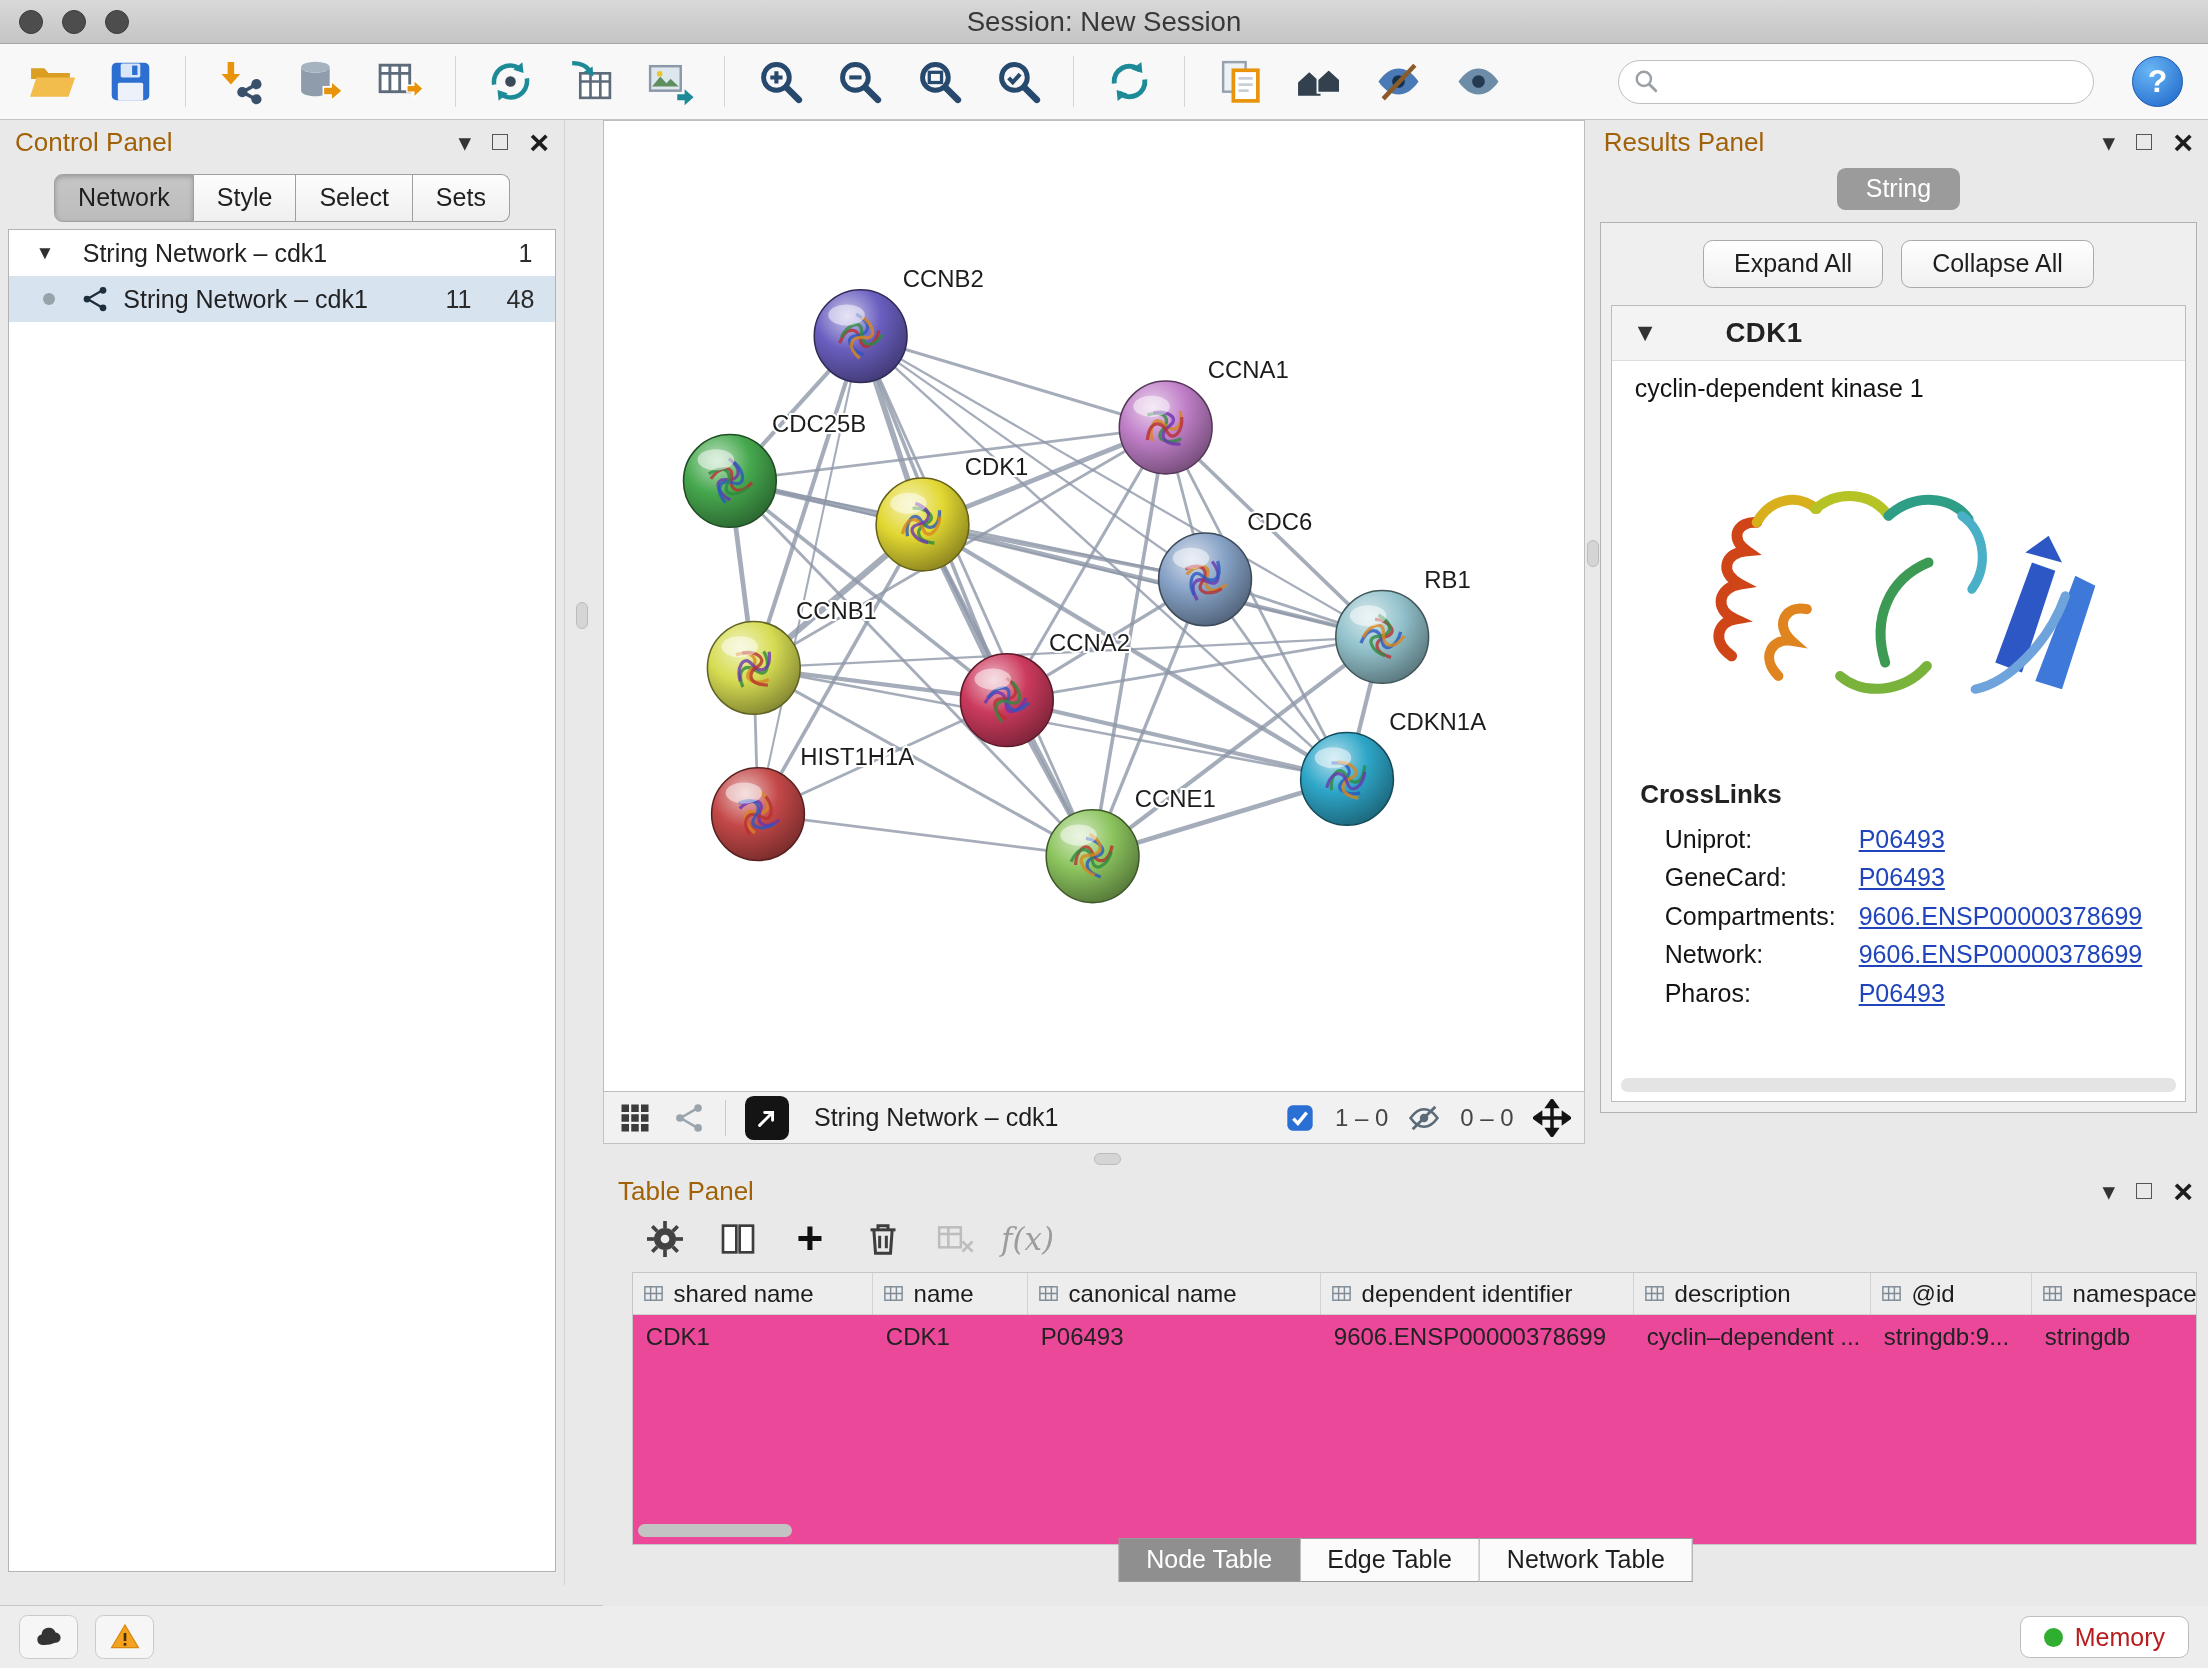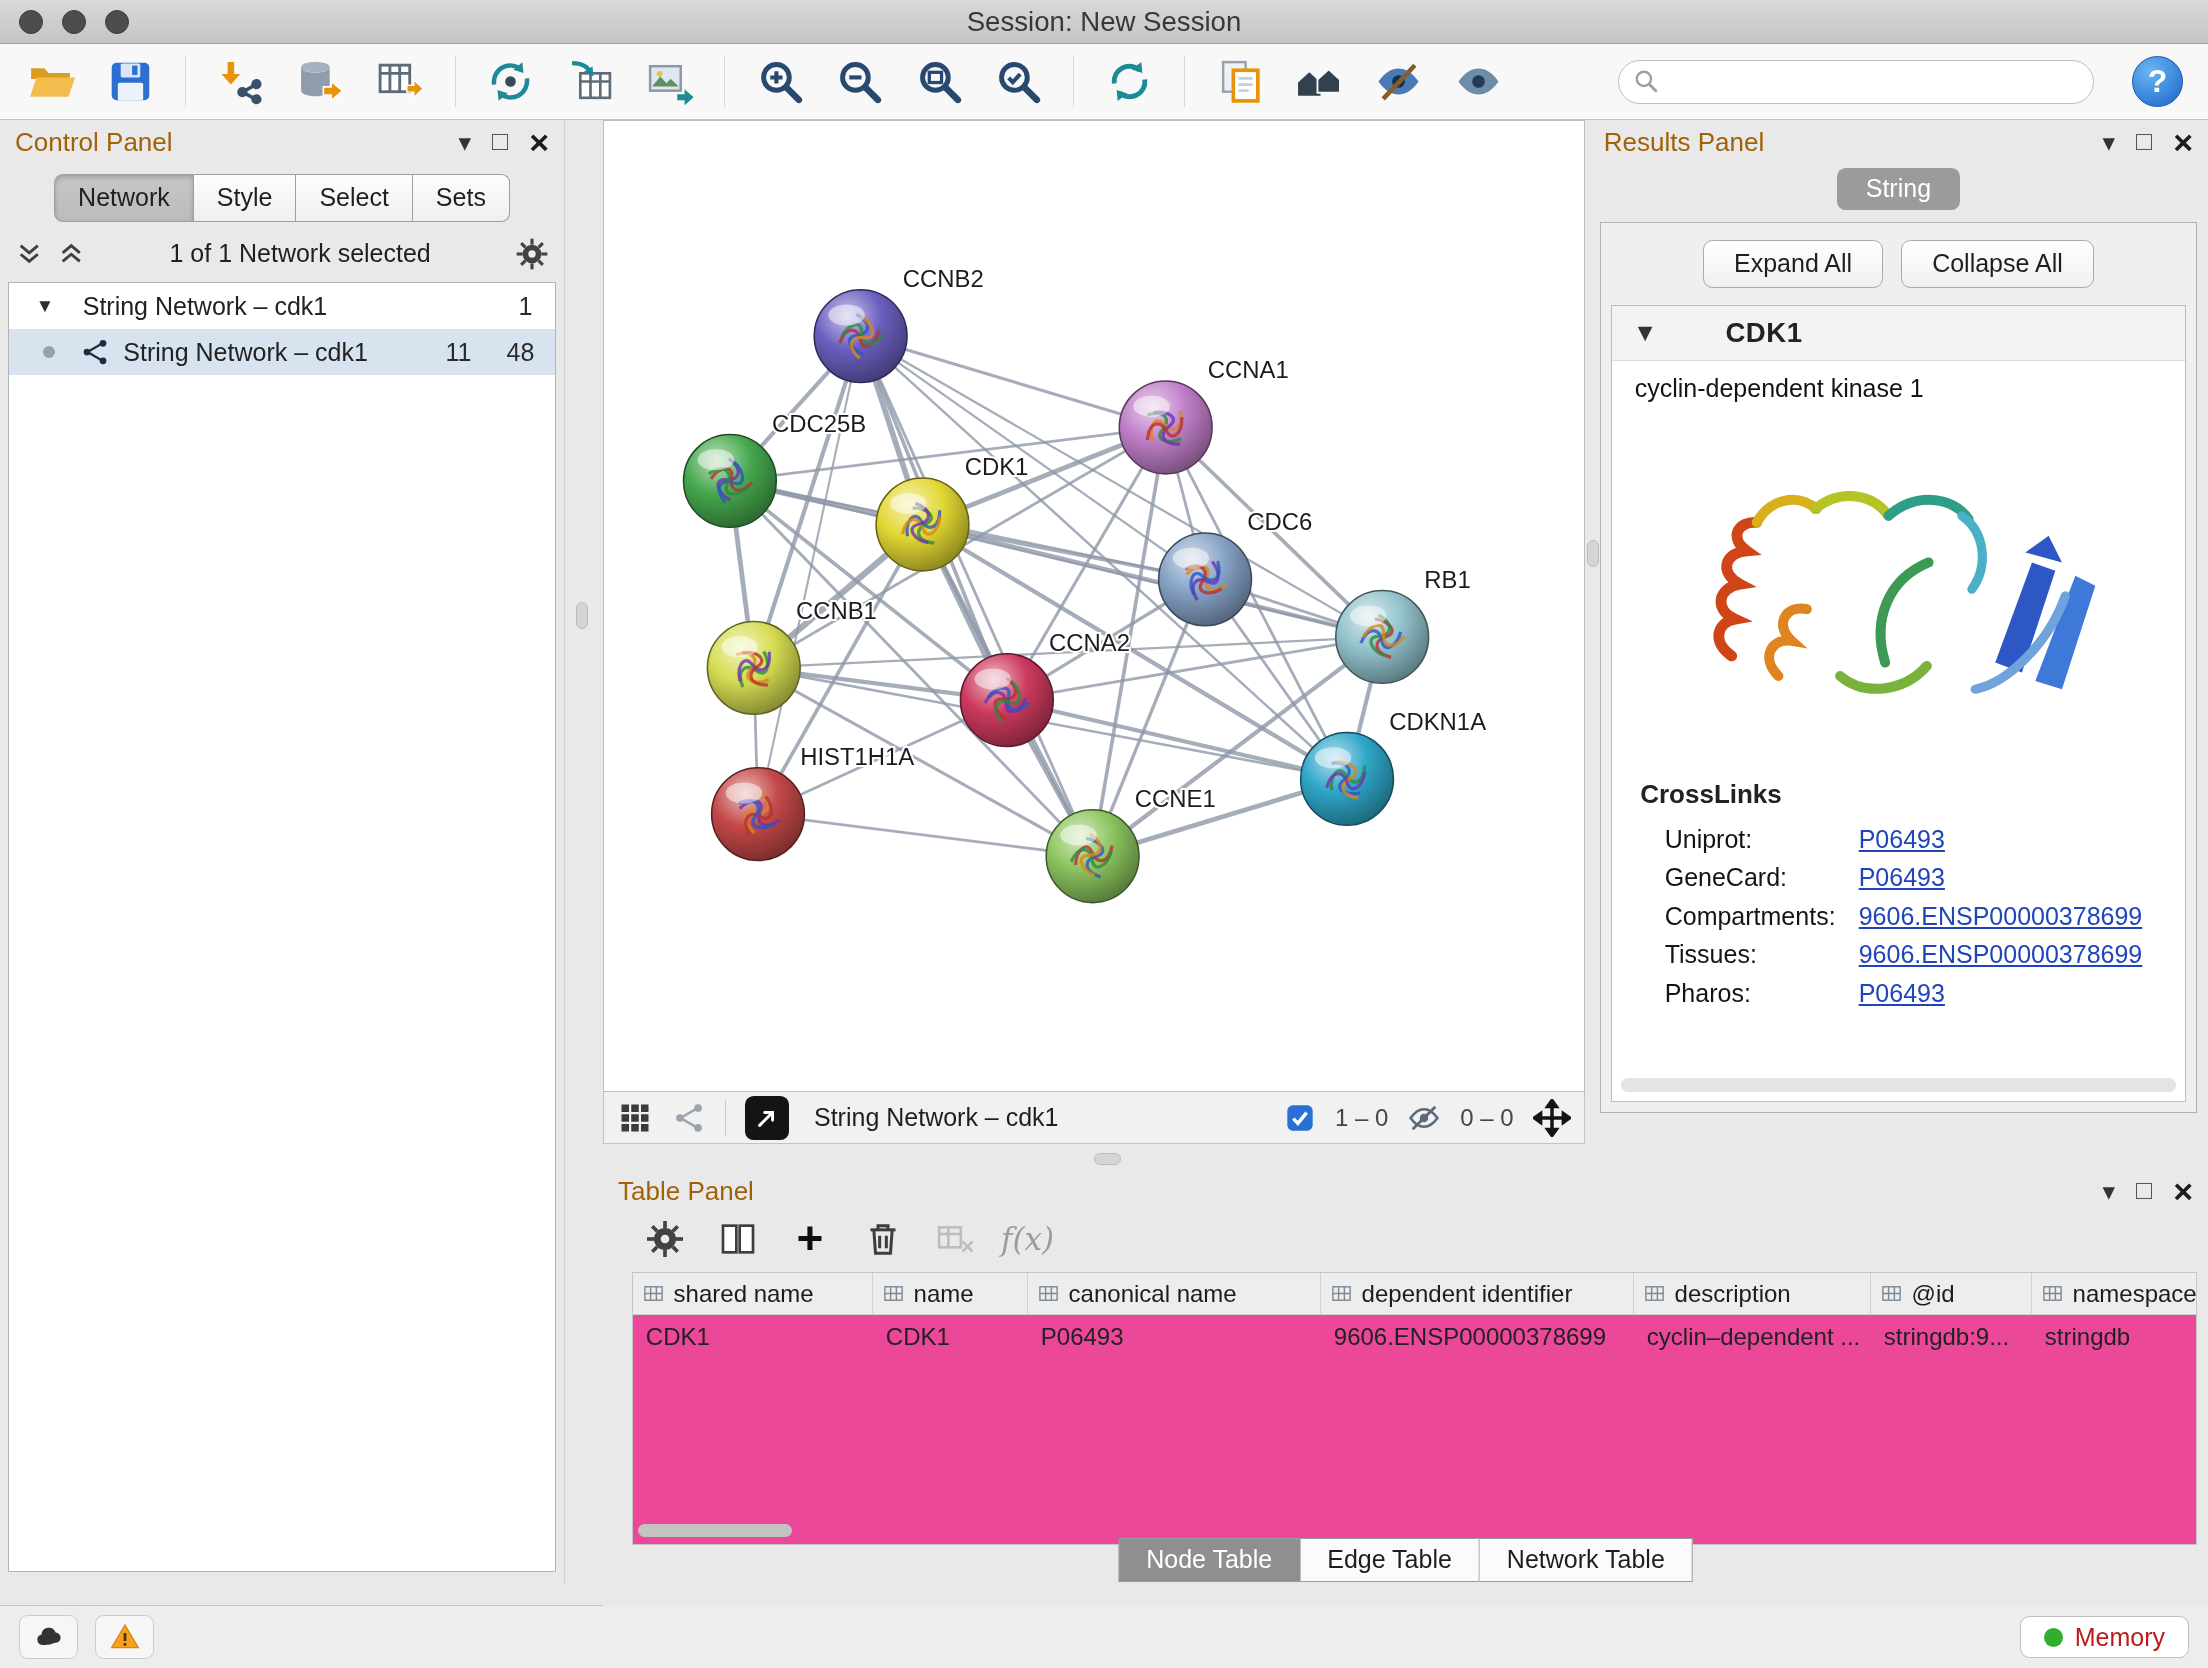--- a/index.html
+++ b/index.html
@@ -308,38 +308,20 @@
           <span class="float-ico"></span>
           <span class="close-ico">×</span>
         </span>
       </div>
       <div class="cp-tabs">
         <div class="cp-tab active">Network</div>
         <div class="cp-tab">Style</div>
         <div class="cp-tab">Select</div>
         <div class="cp-tab">Sets</div>
       </div>
-      <div class="cp-sub">
-        <svg viewBox="0 0 20 20" width="28.5" height="28.5">
-            <g fill="none" stroke="#3f3f3f" stroke-width="2">
-              <path d="M4 4l6 5 6-5"></path>
-              <path d="M4 10l6 5 6-5"></path>
-            </g>
-          </svg>
-        <svg viewBox="0 0 20 20" width="28.5" height="28.5">
-            <g fill="none" stroke="#3f3f3f" stroke-width="2">
-              <path d="M4 9l6-5 6 5"></path>
-              <path d="M4 15l6-5 6 5"></path>
-            </g>
-          </svg>
-        <span class="cp-status">1 of 1 Network selected</span>
-        <svg class="gear-svg" viewBox="0 0 24 24">
-            <use href="#i-gear"></use>
-          </svg>
-      </div>
       <div class="tree">
         <div class="tree-row root">
           <span class="tree-tri">▼</span>
           <span class="tree-label">String Network – cdk1</span>
           <span class="tree-count">1</span>
         </div>
         <div class="tree-row selected">
           <span class="bullet-dot"></span>
           <svg class="share-sm" viewBox="0 0 24 24">
               <use href="#i-share"></use>
@@ -660,21 +642,21 @@
               </div>
               <div class="xl-row">
                 <span class="xl-label">GeneCard:</span>
                 <a class="xl-link">P06493</a>
               </div>
               <div class="xl-row">
                 <span class="xl-label">Compartments:</span>
                 <a class="xl-link">9606.ENSP00000378699</a>
               </div>
               <div class="xl-row">
-                <span class="xl-label">Tissues:</span>
+                <span class="xl-label">Network:</span>
                 <a class="xl-link">9606.ENSP00000378699</a>
               </div>
               <div class="xl-row">
                 <span class="xl-label">Pharos:</span>
                 <a class="xl-link">P06493</a>
               </div>
               <div class="results-scroll"></div>
             </div>
           </div>
         </div>

